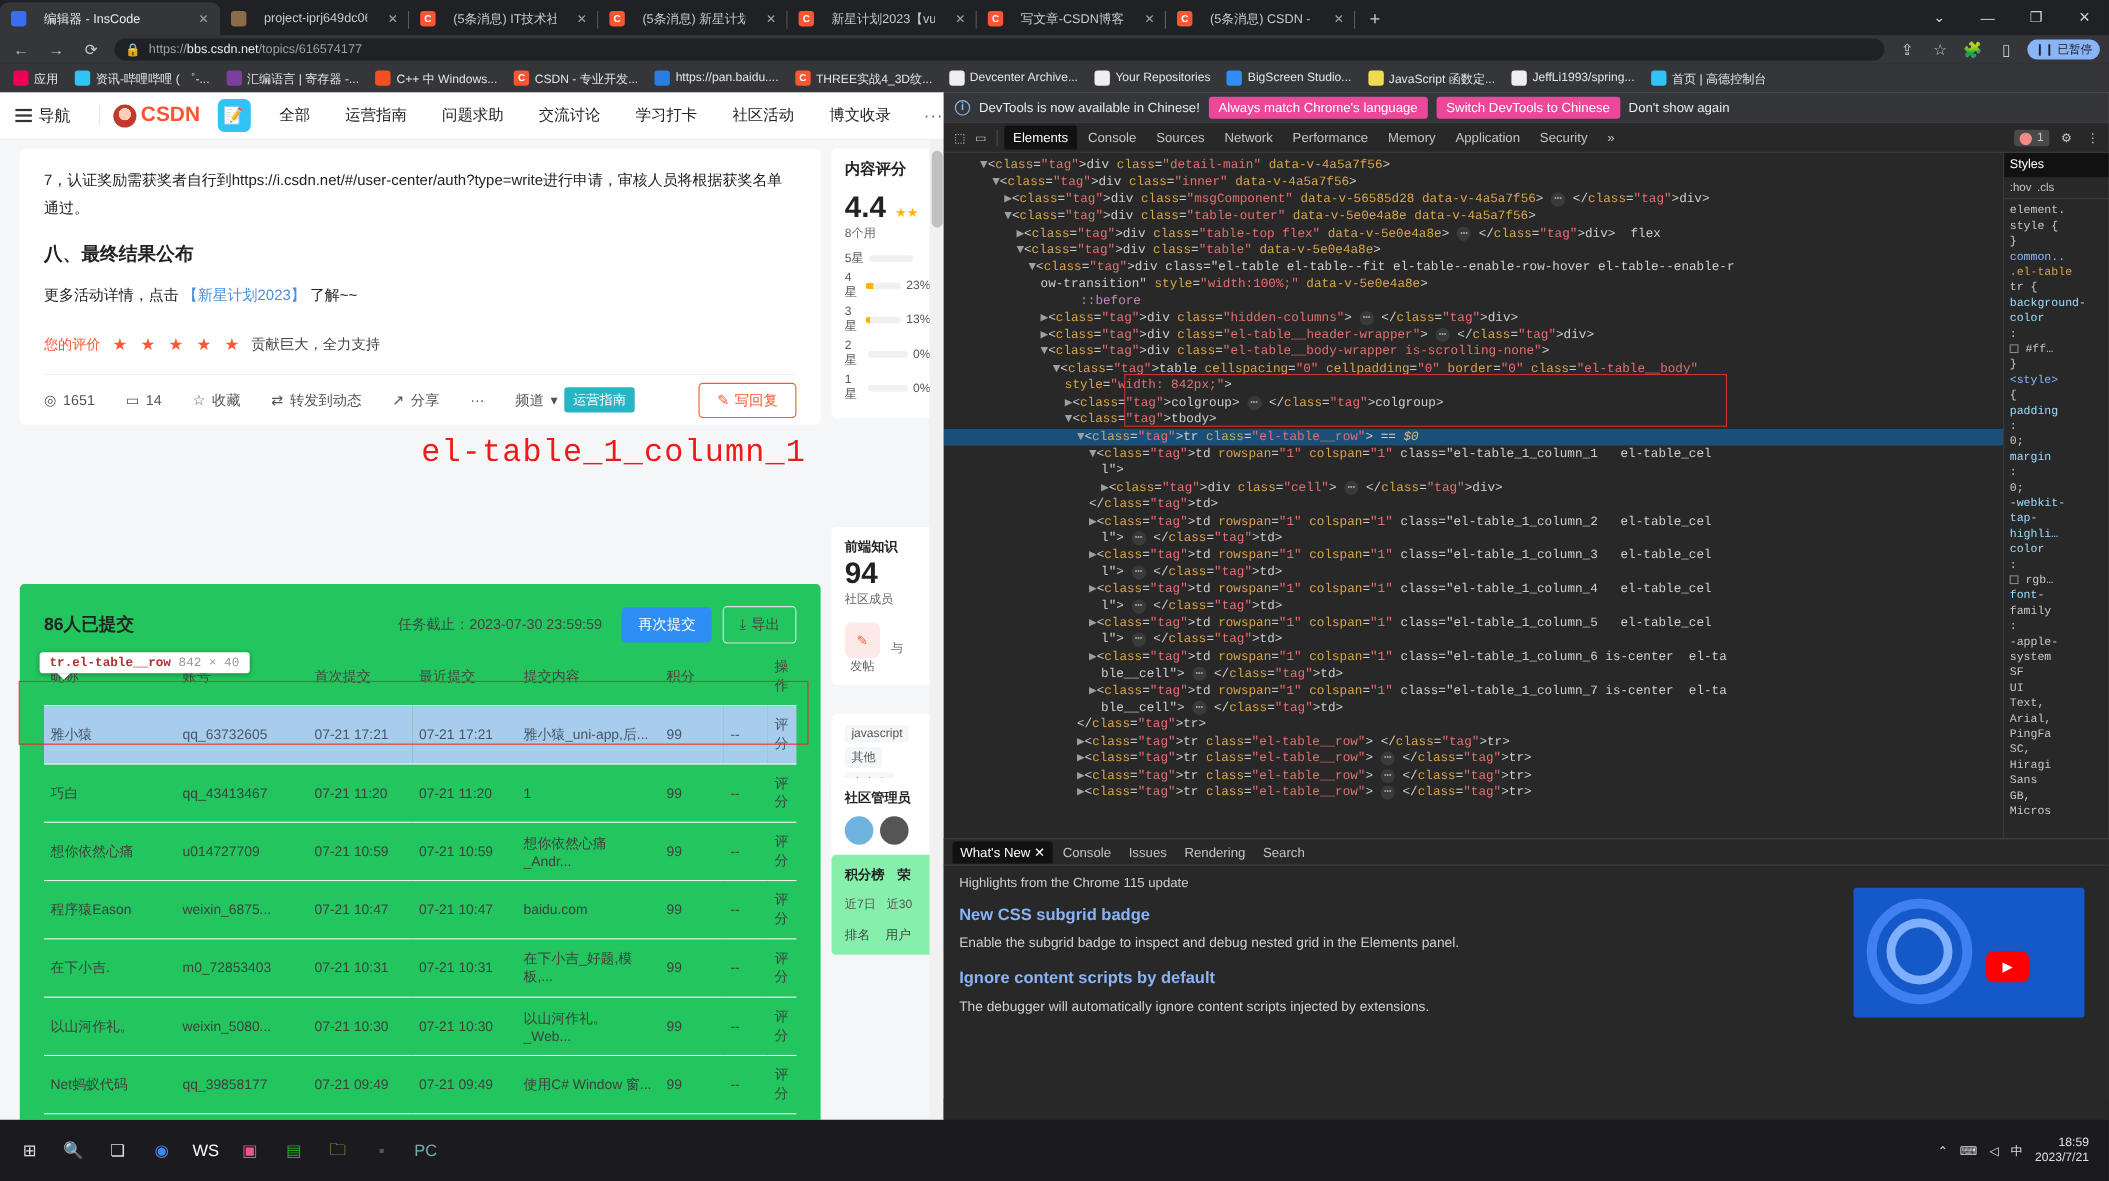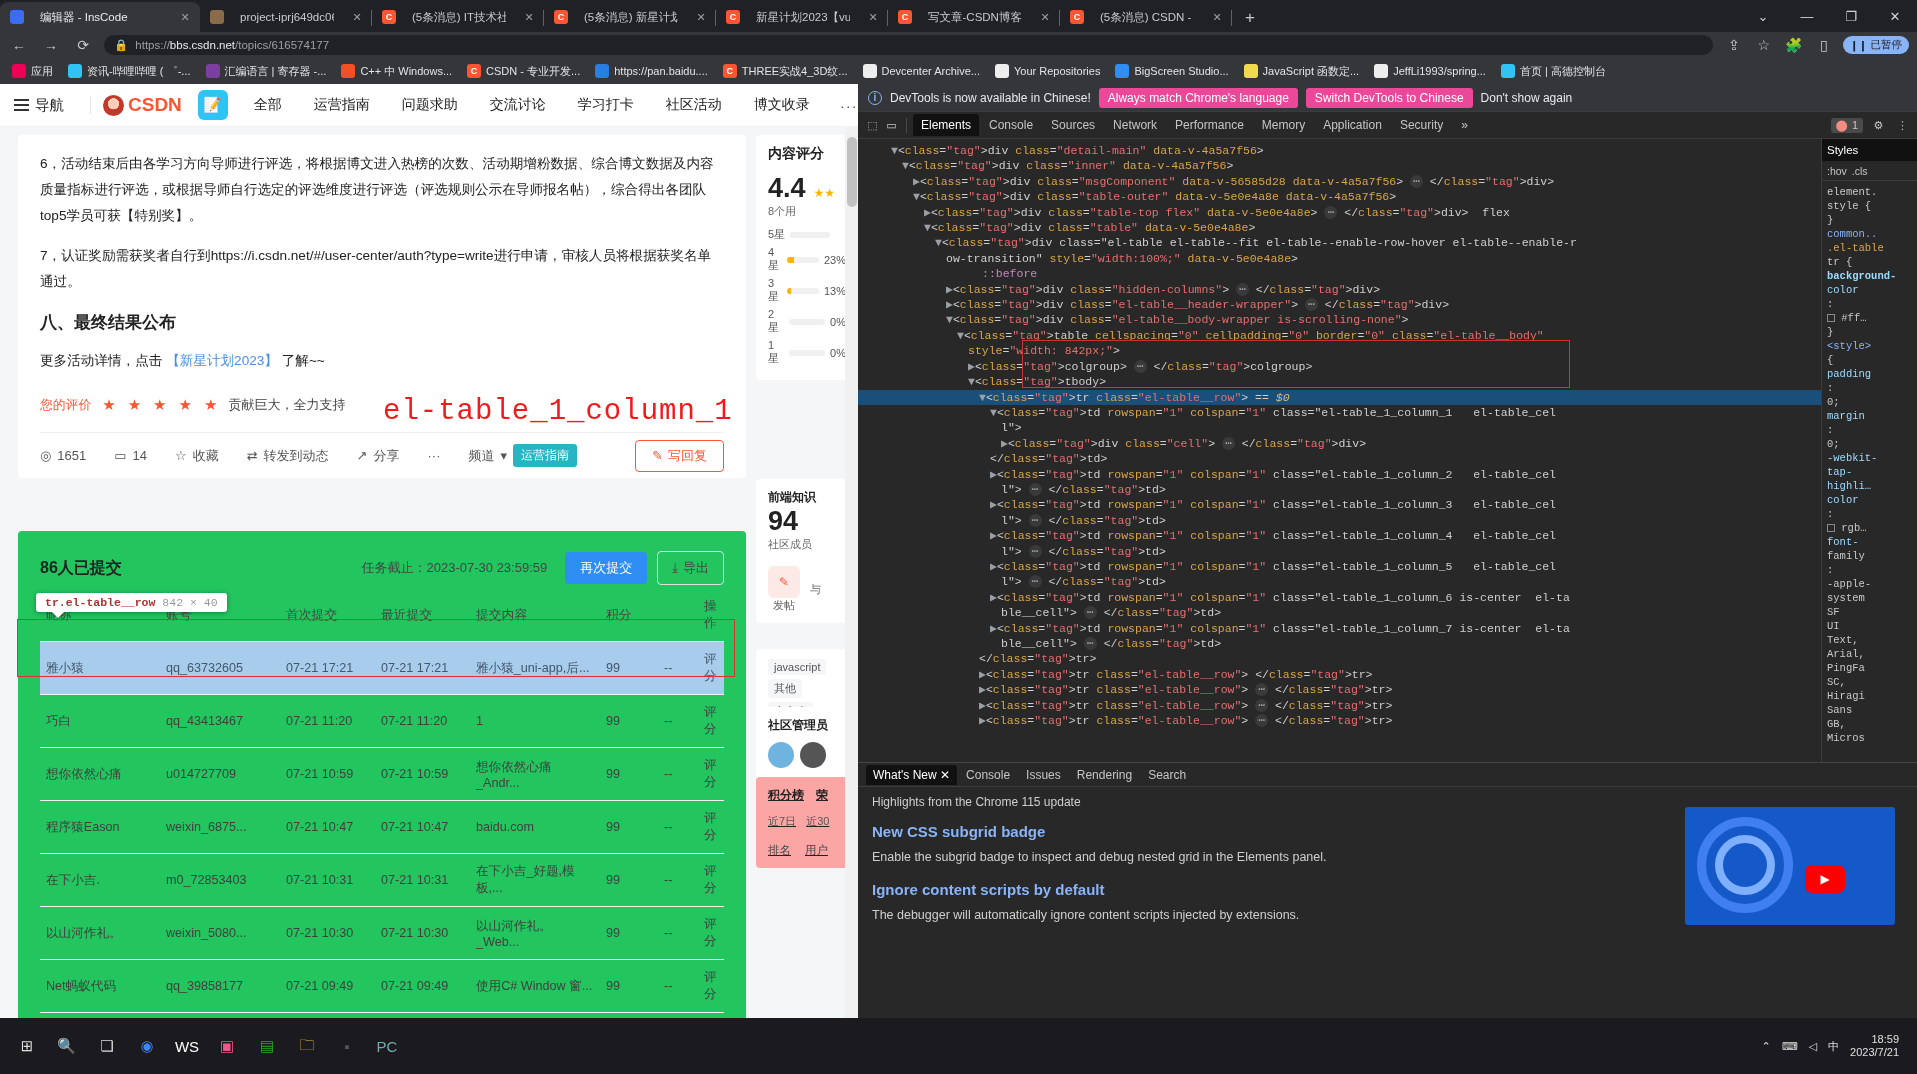--- a/index.html
+++ b/index.html
@@ -154,22 +154,22 @@
   .barline { display:flex; align-items:center; gap:5px; font-size:11px;
              color:#555; margin-bottom:4px; }
   .barline .bar { width:40px; height:6px; background:#f0f0f0; border-radius:3px; overflow:hidden;}
   .barline .bar i { display:block; height:6px; background:#ffb400;}
   .side2 { position:absolute; left:756px; top:352px; width:102px; background:#fff;
            border-radius:4px; padding:10px 12px; }
   .side3 { position:absolute; left:756px; top:522px; width:102px; background:#fff;
            border-radius:4px; padding:10px 12px; font-size:11.5px; color:#444;}
   .side4 { position:absolute; left:756px; top:580px; width:102px; background:#fff;
            border-radius:4px; padding:10px 12px; font-size:11.5px; color:#444;}
-  .side5 { position:absolute; left:756px; top:650px; width:102px; background:#fca5a5;
-           border-radius:4px; padding:10px 12px; font-size:12px; color:#222;text-decoration:underline;}
+  .side5 { position:absolute; left:756px; top:650px; width:102px; background:#86efac;
+           border-radius:4px; padding:10px 12px; font-size:12px; color:#222;}
   .tag-chip { display:inline-block; background:#f5f6f7; border-radius:3px;
               padding:2px 6px; font-size:11px; color:#555; margin:0 4px 4px 0;}
   .avatars { display:flex; gap:6px; margin-top:8px;}
   .av { width:26px;height:26px;border-radius:50%;}
   .scroll-track { position:absolute; right:0; top:0; width:13px; height:100%; background:#f1f1f1;}
   .scroll-thumb { position:absolute; right:1px; top:10px; width:10px; height:70px;
                   background:#c1c1c1; border-radius:5px;}
 
   
   .devtools { position:absolute; left:858px; top:84px; width:1059px; height:934px;
@@ -412,21 +412,20 @@
           <span class="navitem">社区活动</span>
           <span class="navitem">博文收录</span>
         </div>
       <div class="dots3">···</div>
       <div class="searchbox">搜索站内精彩内容</div>
     </div>
 
     <div class="body-area">
 
       <div class="article">
-        <div class="para">6，活动结束后由各学习方向导师进行评选，将根据博文进入热榜的次数、活动期增粉数据、综合博文数据及内容质量指标进行评选，或根据导师自行选定的评选维度进行评选（评选规则公示在导师报名帖），综合得出各团队top5学员可获【特别奖】。</div>
         <div class="para">7，认证奖励需获奖者自行到https://i.csdn.net/#/user-center/auth?type=write进行申请，审核人员将根据获奖名单通过。</div>
         <div class="h-sec">八、最终结果公布</div>
         <div class="para">
           <span>更多活动详情，点击</span>
           <span class="blue">【新星计划2023】</span>
           <span>了解~~</span>
         </div>
 
         <div class="rate-line">
           <span class="lbl">您的评价</span>
@@ -767,21 +766,21 @@
           <span>:hov</span>
           <span>.cls</span>
         </div>
         <div class="sp-body" id="stylelines">
             <div>element.</div>
             <div>style {</div>
             <div>}</div>
             <div style="color: rgb(138, 180, 248);">common..</div>
             <div style="color: rgb(217, 164, 74);">.el-table</div>
             <div>tr {</div>
-            <div style="color: rgb(156, 220, 254); font-weight: bold;">background-</div>
+            <div style="color: rgb(156, 220, 254);">background-</div>
             <div style="color: rgb(156, 220, 254);">color</div>
             <div>:</div>
             <div><span class="swatch"></span>  #ff…</div>
             <div>}</div>
             <div style="color: rgb(138, 180, 248);">&lt;style&gt;</div>
             <div>{</div>
             <div style="color: rgb(156, 220, 254);">padding</div>
             <div>:</div>
             <div>0;</div>
             <div style="color: rgb(156, 220, 254);">margin</div>

